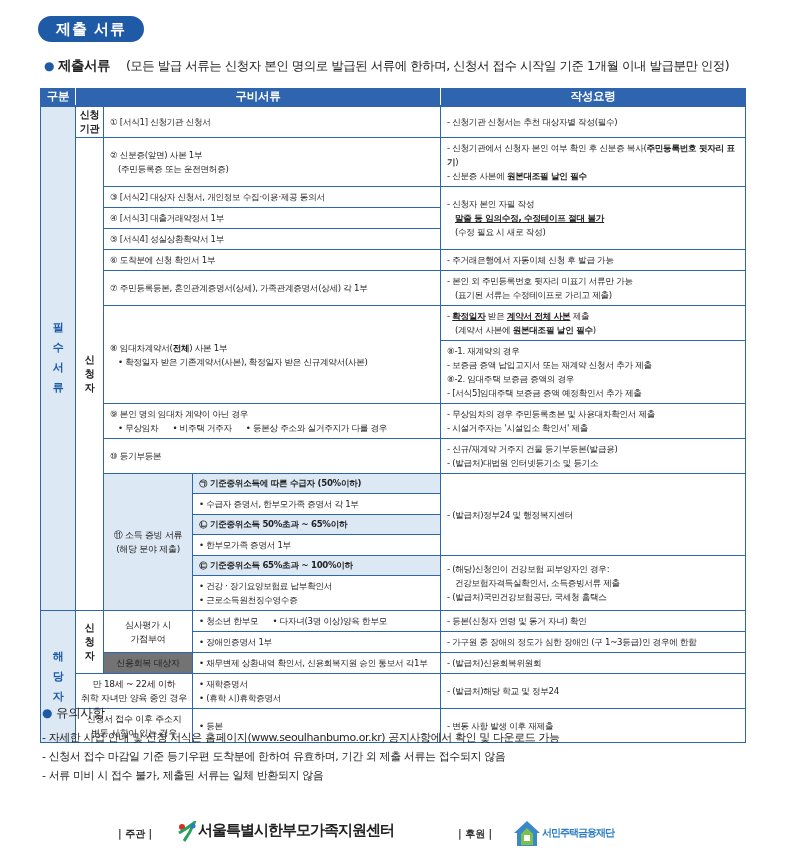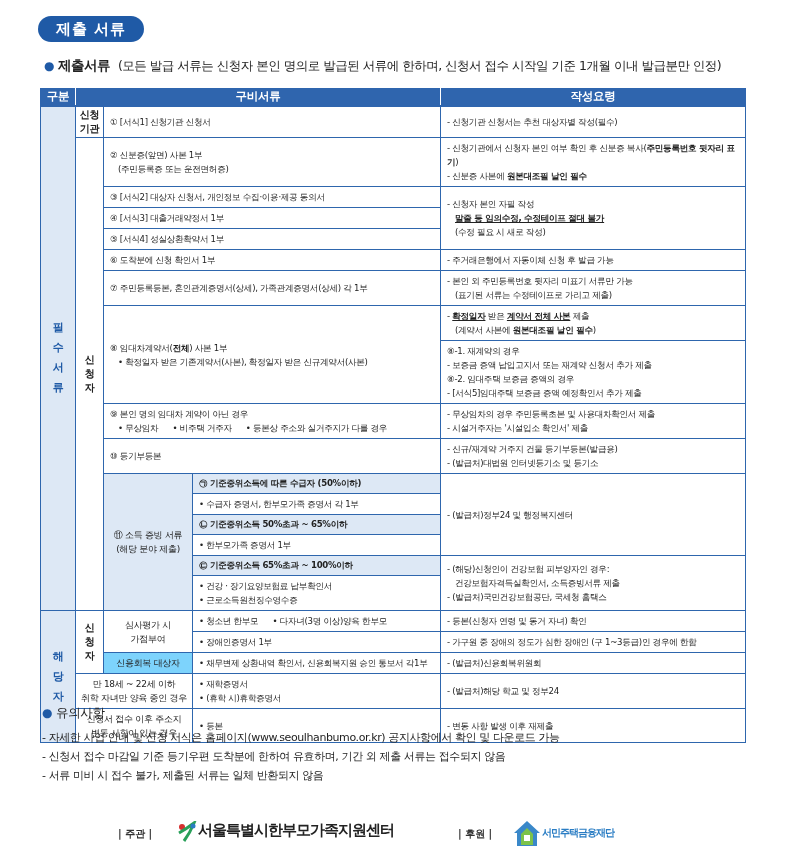--- a/index.html
+++ b/index.html
@@ -12,21 +12,21 @@
     position: absolute; left: 38px; top: 16px; width: 106px; height: 26px;
     background: #1f5aa6; border-radius: 13px; color: #fff;
     font-weight: bold; font-size: 15px; text-align: center; line-height: 26px;
     letter-spacing: 1px;
   }
   .section-head {
     position: absolute; left: 44px; top: 57px; font-size: 12.5px; color: #222;
     white-space: nowrap; letter-spacing: -0.5px;
   }
   .section-head .dot, .notes-title .dot { color: #1f5aa6; font-size: 12px; margin-right: 4px; }
-  .section-head b { font-size: 13.5px; font-weight: bold; margin-right: 8px; }
+  .section-head b { font-size: 13.5px; font-weight: bold; margin-right: 16px; }
 
   table.main {
     position: absolute; left: 40px; top: 88px; width: 705px;
     border-collapse: collapse; table-layout: fixed; font-size: 8.6px; letter-spacing: -0.3px;
   }
   table.main td, table.main th { border: 1px solid #2e66ad; vertical-align: middle; }
   table.main th {
     background: #2f65ae; color: #fff; font-size: 11.5px; font-weight: bold; height: 17px;
     border-color: #fff; border-top-color:#2f65ae; border-bottom: 2px solid #2f65ae;
   }
@@ -214,21 +214,21 @@
         <div>가점부여</div>
       </td>
       <td class="c gap"><span>• 청소년 한부모</span><span>• 다자녀(3명 이상)양육 한부모</span></td>
       <td class="r">- 등본(신청자 연령 및 동거 자녀) 확인</td>
     </tr>
     <tr style="height:19px">
       <td class="c">• 장애인증명서 1부</td>
       <td class="r">- 가구원 중 장애의 정도가 심한 장애인 (구 1~3등급)인 경우에 한함</td>
     </tr>
     <tr style="height:20px">
-      <td class="lab" style="background:#7dd3fc">신용회복 대상자</td>
+      <td class="lab" style="background:#737373">신용회복 대상자</td>
       <td class="c">• 채무변제 상환내역 확인서, 신용회복지원 승인 통보서 각1부</td>
       <td class="r">- (발급처)신용회복위원회</td>
     </tr>
     <tr style="height:33px">
       <td class="lab" colspan="2" style="background:#fff">
         <div>만 18세 ~ 22세 이하</div>
         <div>취학 자녀만 양육 중인 경우</div>
       </td>
       <td class="c">
         <div>• 재학증명서</div>

